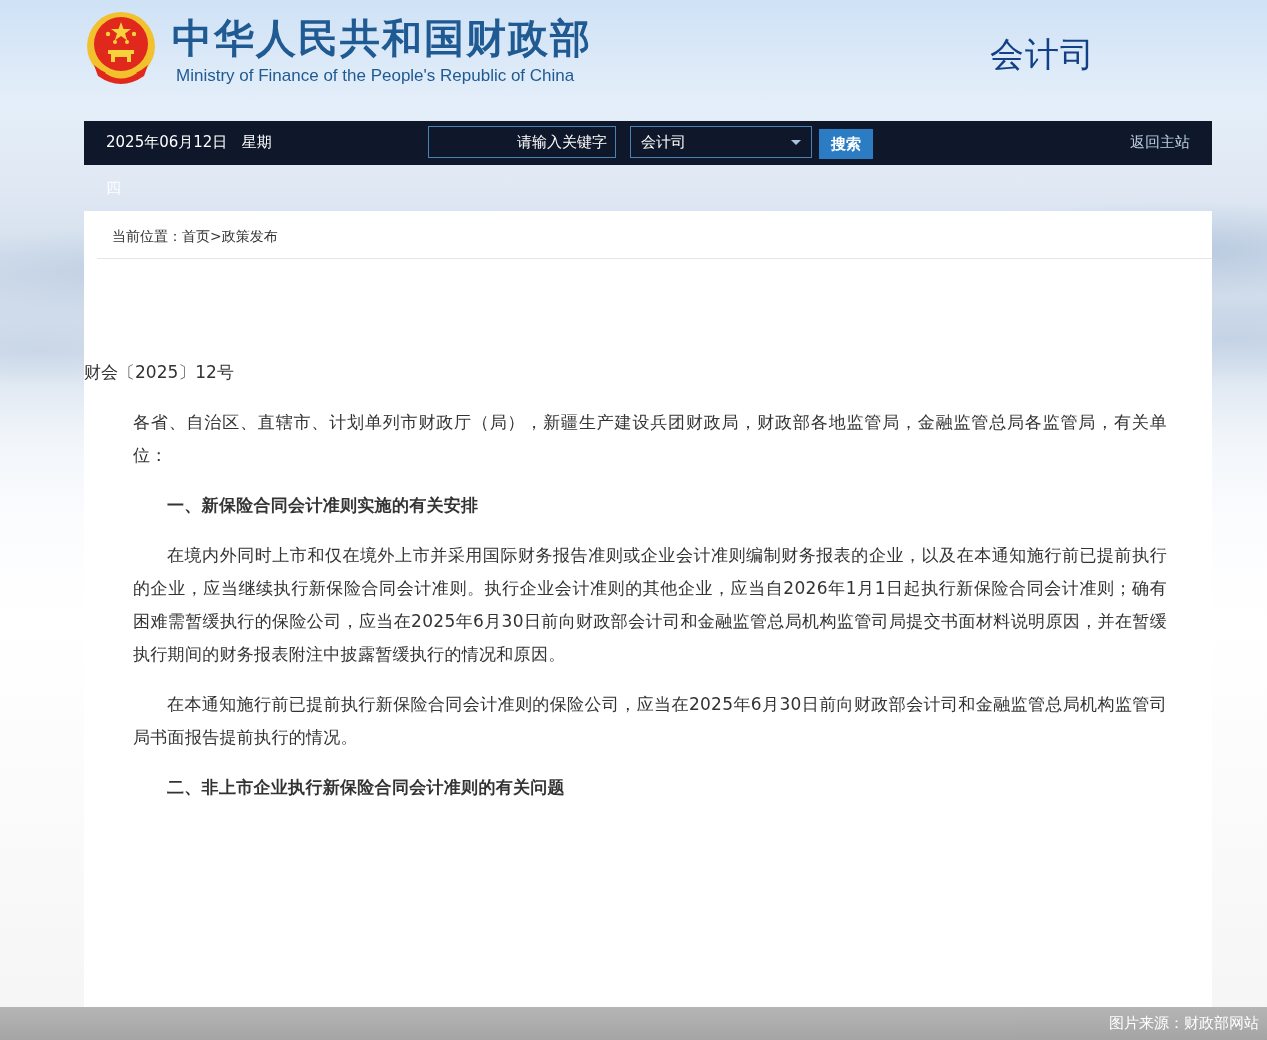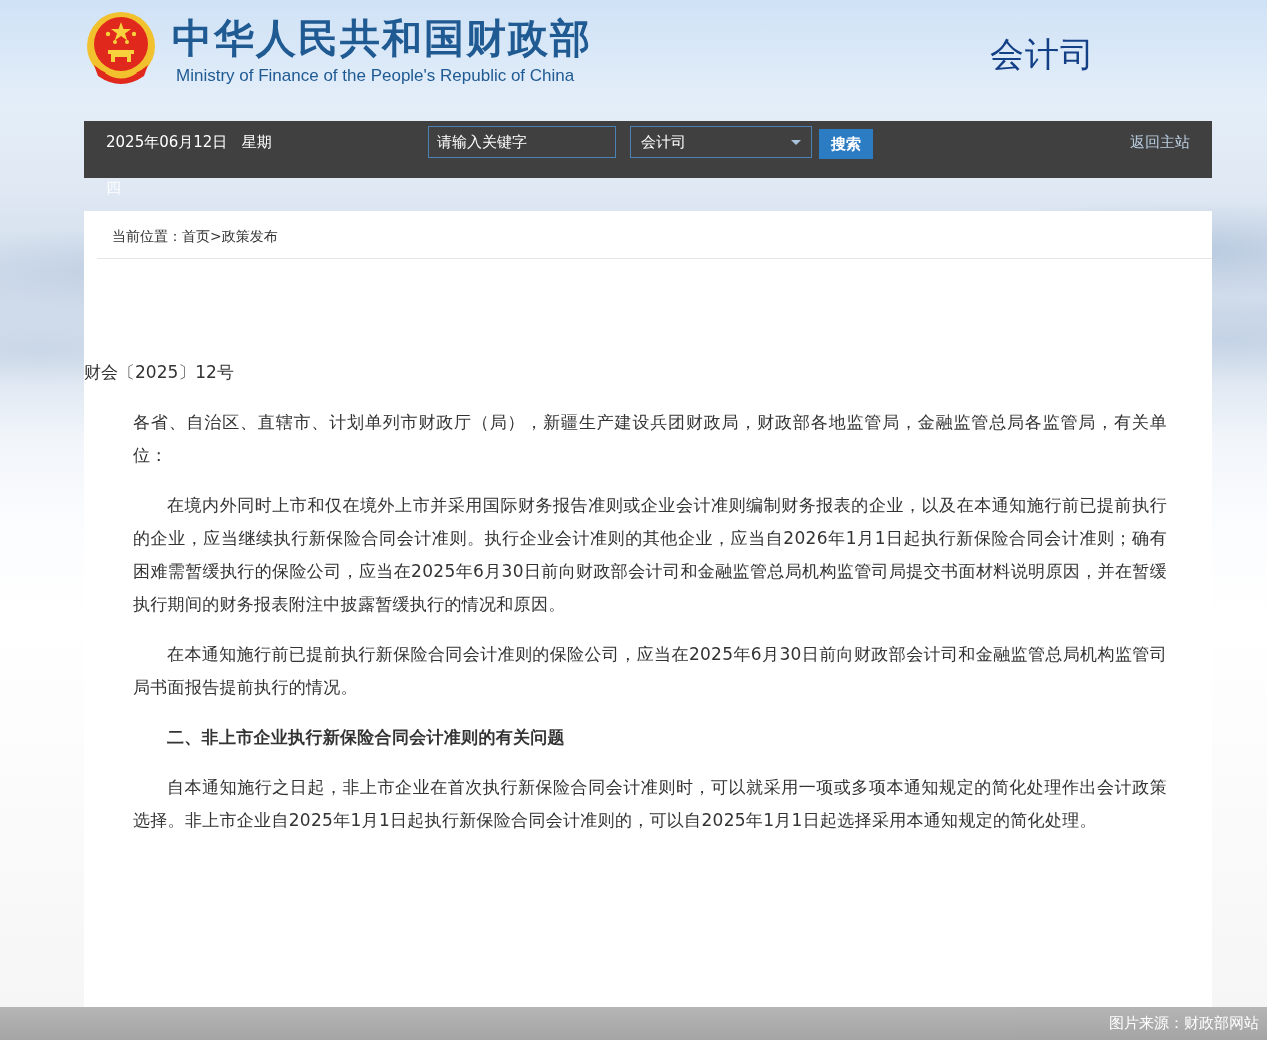--- a/index.html
+++ b/index.html
@@ -30,33 +30,33 @@
     position: absolute; left: 176px; top: 66px;
     font-family: "Liberation Sans", sans-serif;
     font-size: 17px; color: #1f5a92; white-space: nowrap;
   }
   .dept-title {
     position: absolute; left: 990px; top: 32px;
     font-size: 34px; color: #123f86; letter-spacing: 1px; white-space: nowrap;
   }
   
   .navbar {
-    position: absolute; left: 84px; top: 121px; width: 1128px; height: 57px;
-    background: #404040;
+    position: absolute; left: 84px; top: 121px; width: 1128px; height: 44px;
+    background: #0f172a;
   }
   .nav-date {
     position: absolute; left: 22px; top: 12px; color: #fff; font-size: 15px; white-space: nowrap;
   }
   .nav-weekday-wrap {
     position: absolute; left: 22px; top: 58px; color: #fff; font-size: 15px; opacity: 0.95;
   }
   .search-input {
     position: absolute; left: 344px; top: 5px; width: 188px; height: 32px;
     border: 1px solid #4a82b6; background: transparent; color: #fff;
-    font-size: 15px; padding: 0 8px; line-height: 30px;
+    font-size: 15px; padding: 0 8px; line-height: 30px; text-align: right;
   }
   .select-box {
     position: absolute; left: 546px; top: 5px; width: 182px; height: 32px;
     border: 1px solid #4a82b6; color: #fff; font-size: 15px; padding: 0 10px; line-height: 30px;
   }
   .select-arrow {
     position: absolute; right: 10px; top: 13px; width: 0; height: 0;
     border-left: 5px solid transparent; border-right: 5px solid transparent; border-top: 5px solid #a9c3dc;
   }
   .search-btn {
@@ -145,22 +145,22 @@
 <div class="panel">
   <div class="breadcrumb">
     <span>当前位置：</span><span>首页&gt;政策发布</span>
   </div>
   <div class="bc-sep"></div>
 
   <div class="doc-number">财会〔2025〕12号</div>
 
   <div class="body-text">
     <p>各省、自治区、直辖市、计划单列市财政厅（局），新疆生产建设兵团财政局，财政部各地监管局，金融监管总局各监管局，有关单位：</p>
+    <p class="heading">一、新保险合同会计准则实施的有关安排</p>
     <p class="indent">在境内外同时上市和仅在境外上市并采用国际财务报告准则或企业会计准则编制财务报表的企业，以及在本通知施行前已提前执行的企业，应当继续执行新保险合同会计准则。执行企业会计准则的其他企业，应当自2026年1月1日起执行新保险合同会计准则；确有困难需暂缓执行的保险公司，应当在2025年6月30日前向财政部会计司和金融监管总局机构监管司局提交书面材料说明原因，并在暂缓执行期间的财务报表附注中披露暂缓执行的情况和原因。</p>
     <p class="indent">在本通知施行前已提前执行新保险合同会计准则的保险公司，应当在2025年6月30日前向财政部会计司和金融监管总局机构监管司局书面报告提前执行的情况。</p>
     <p class="heading">二、非上市企业执行新保险合同会计准则的有关问题</p>
-    <p class="indent">自本通知施行之日起，非上市企业在首次执行新保险合同会计准则时，可以就采用一项或多项本通知规定的简化处理作出会计政策选择。非上市企业自2025年1月1日起执行新保险合同会计准则的，可以自2025年1月1日起选择采用本通知规定的简化处理。</p>
   </div>
 </div>
 
 <div class="credit-bar">
   <div class="credit-text">图片来源：财政部网站</div>
 </div>
 
 </body></html>

